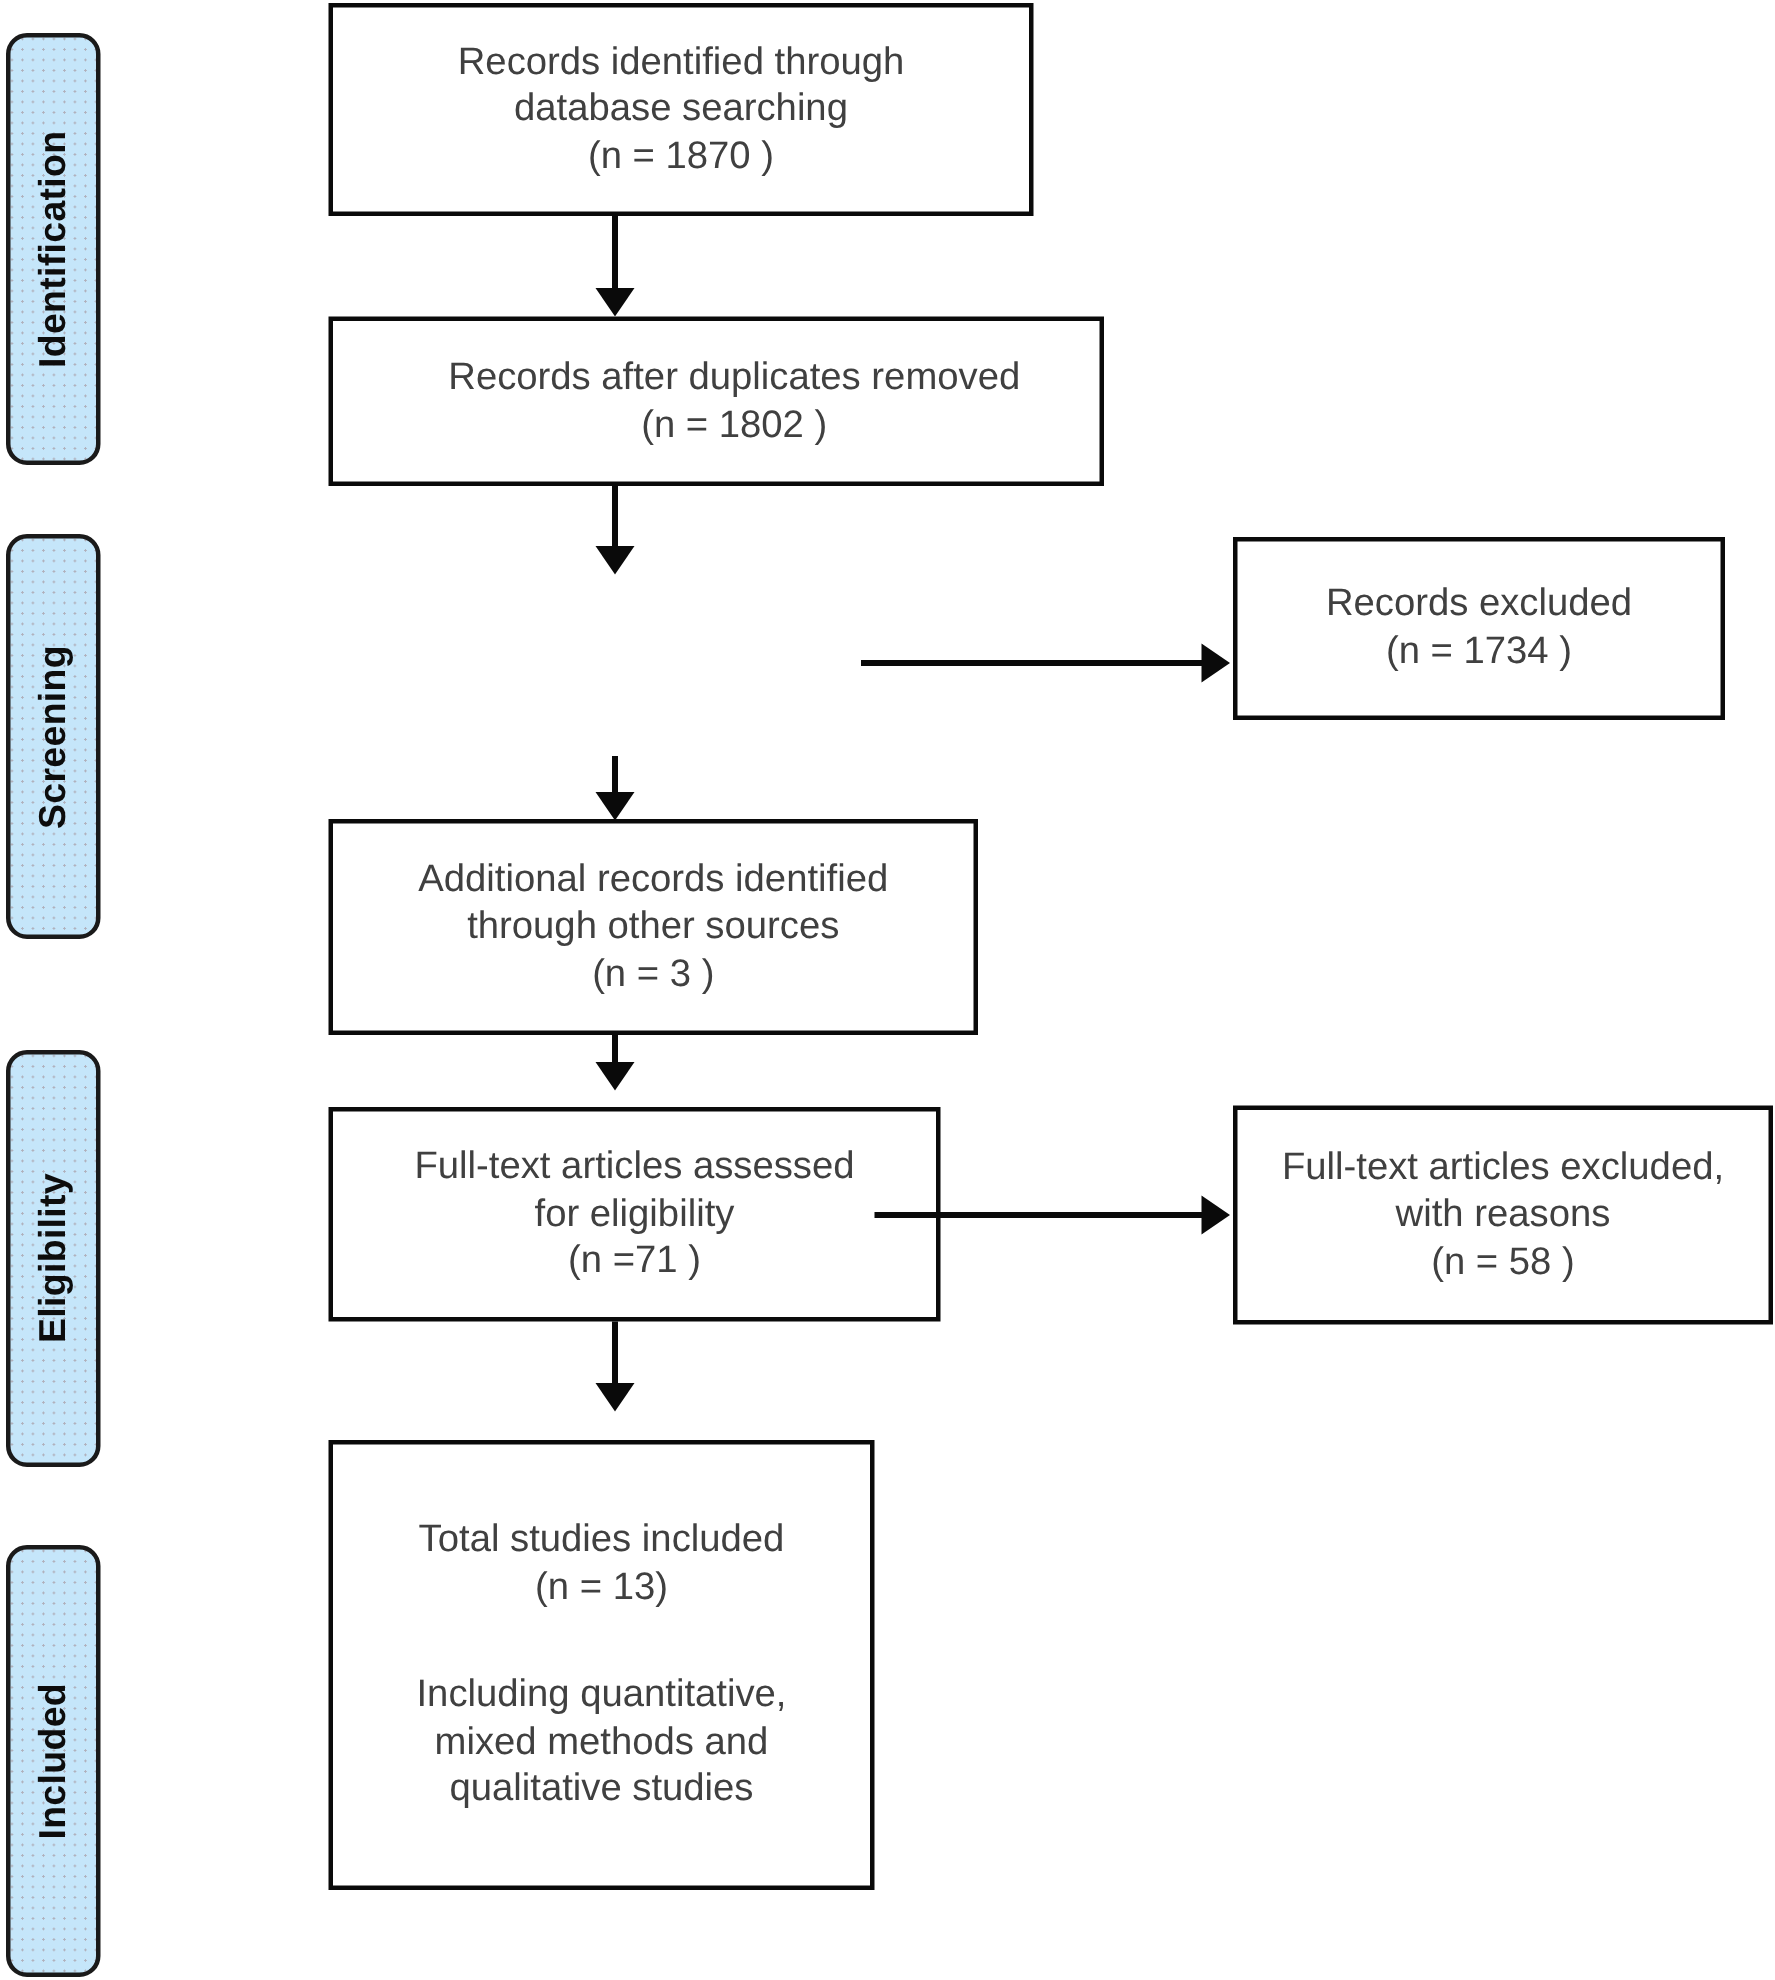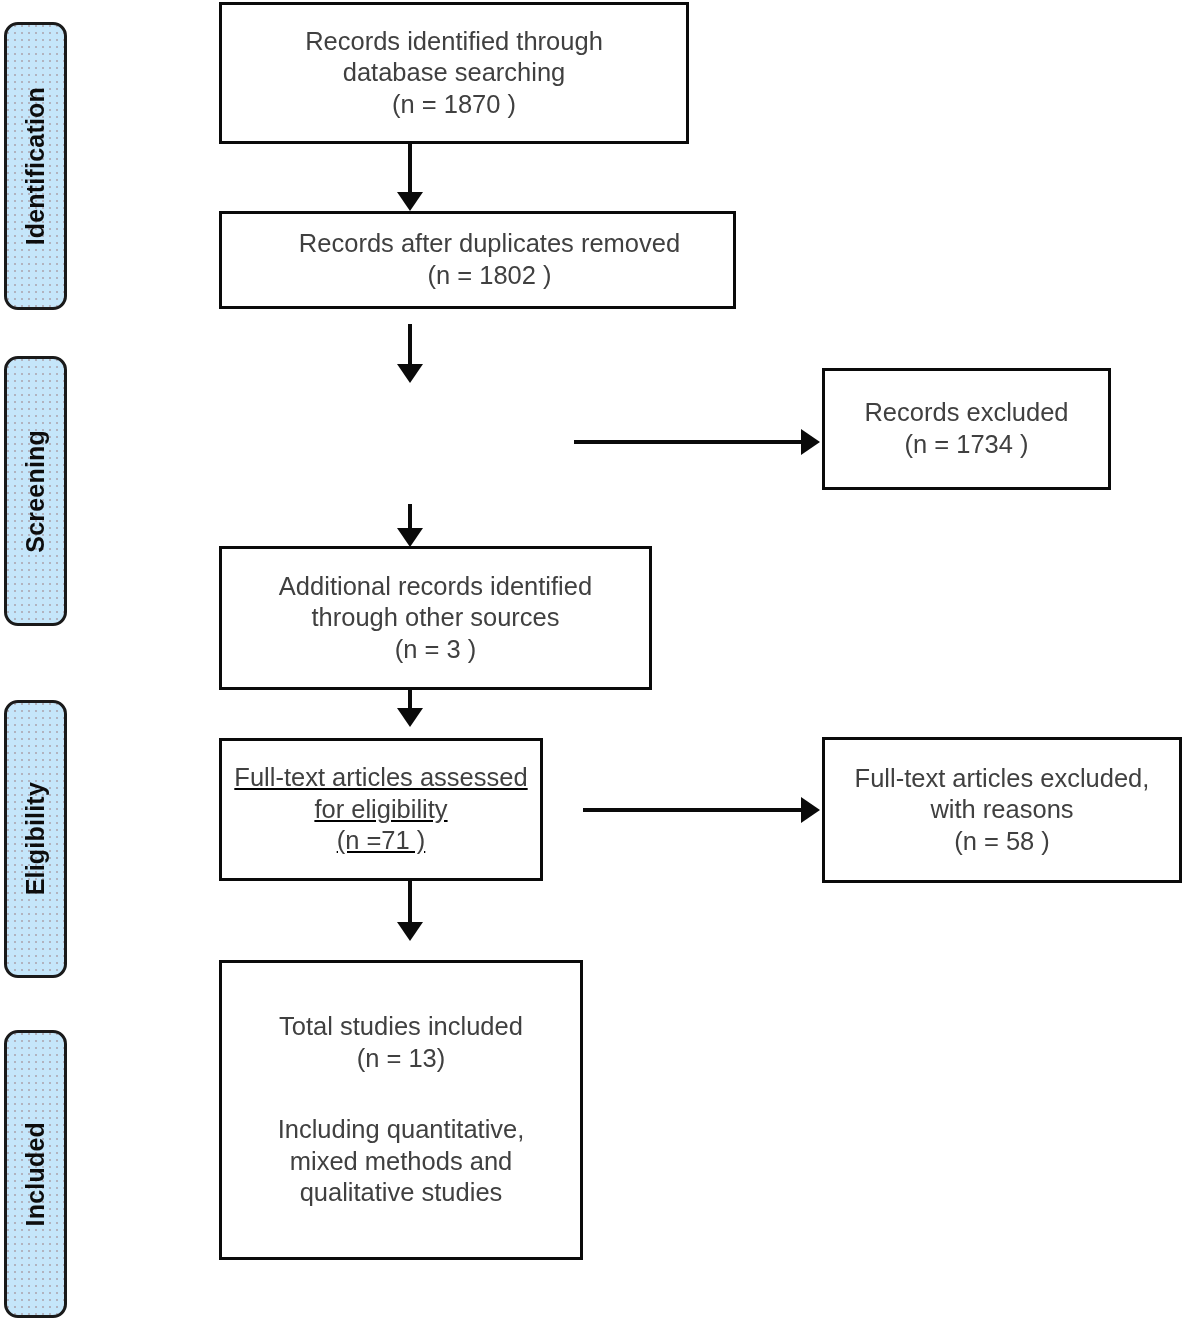--- a/index.html
+++ b/index.html
@@ -121,50 +121,50 @@
 
   <div class="flow-box" style="left:219px; top:2px; width:470px; height:142px;">
     <div class="box-text">Records identified through
 database searching
 (n =  1870 )</div>
   </div>
 
   <div class="vline" style="left:408px; top:144px; height:50px;"></div>
   <div class="arrow-down" style="left:397px; top:192px;"></div>
 
-  <div class="flow-box" style="left:219px; top:211px; width:517px; height:98px;padding-left:32px;">
+  <div class="flow-box" style="left:219px; top:211px; width:517px; height:113px;padding-left:32px;">
     <div class="box-text">Records after duplicates removed
 (n = 1802  )</div>
   </div>
 
   <div class="vline" style="left:408px; top:324px; height:42px;"></div>
   <div class="arrow-down" style="left:397px; top:364px;"></div>
 
 
   <div class="hline" style="left:574px; top:440px; width:229px;"></div>
   <div class="arrow-right" style="left:801px; top:429px;"></div>
 
-  <div class="flow-box" style="left:822px; top:368px; width:289px; height:122px;">
+  <div class="flow-box" style="left:822px; top:358px; width:328px; height:122px;">
     <div class="box-text">Records excluded
 (n = 1734  )</div>
   </div>
 
   <div class="vline" style="left:408px; top:504px; height:26px;"></div>
   <div class="arrow-down" style="left:397px; top:528px;"></div>
 
   <div class="flow-box" style="left:219px; top:546px; width:433px; height:144px;">
     <div class="box-text">Additional records identified
 through other sources
 (n =  3 )</div>
   </div>
 
   <div class="vline" style="left:408px; top:688px; height:22px;"></div>
   <div class="arrow-down" style="left:397px; top:708px;"></div>
 
-  <div class="flow-box" style="left:219px; top:738px; width:324px; height:143px;text-decoration:underline;">
+  <div class="flow-box" style="left:219px; top:738px; width:408px; height:143px;">
     <div class="box-text">Full-text articles assessed
 for eligibility
 (n =71   )</div>
   </div>
 
   <div class="hline" style="left:583px; top:808px; width:220px;"></div>
   <div class="arrow-right" style="left:801px; top:797px;"></div>
 
   <div class="flow-box" style="left:822px; top:737px; width:360px; height:146px;">
     <div class="box-text">Full-text articles excluded,

